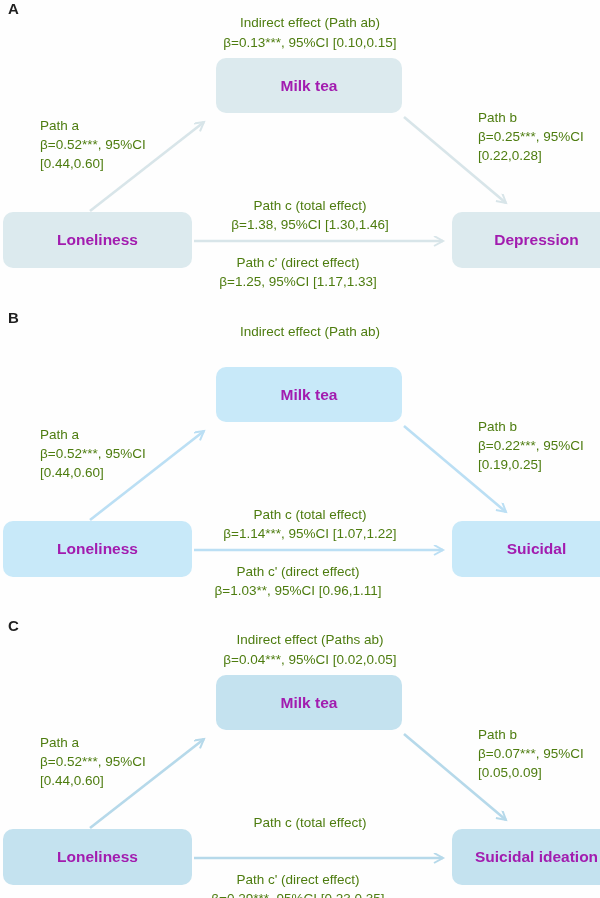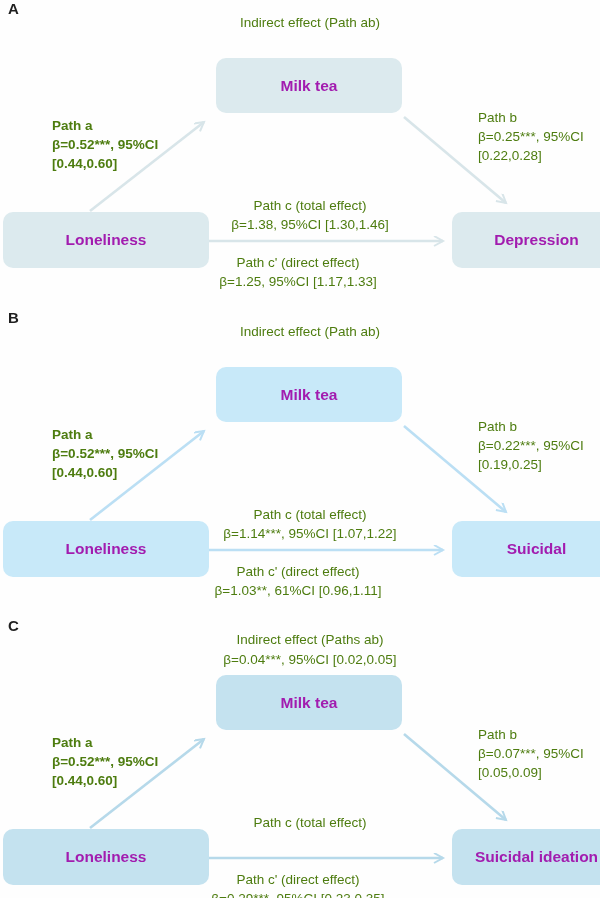--- a/index.html
+++ b/index.html
@@ -21,32 +21,32 @@
   .panel-letter{
     position:absolute;left:8px;top:0px;
     font-size:15px;font-weight:bold;color:#1f1f1f;letter-spacing:.5px;
   }
   .anno{
     position:absolute;font-size:13.5px;line-height:19px;color:#4d7c0f;
     white-space:nowrap;
   }
   .anno.center{text-align:center;white-space:normal;}
   .indirect{left:110px;top:13px;width:400px;line-height:20px;}
-  .path-a-label{left:52px;top:116px;font-weight:bold;}
+  .path-a-label{left:40px;top:116px;}
   .path-b-label{left:478px;top:108px;}
   .path-c-label{left:160px;top:196px;width:300px;}
   .path-cp-label{left:148px;top:253px;width:300px;}
 
   .node{
     position:absolute;background:var(--node,#dceaee);border-radius:10px;
     display:flex;align-items:center;justify-content:center;
     font-size:15.5px;font-weight:bold;color:#a21caf;
   }
   .mediator{left:216px;top:58px;width:186px;height:55px;}
-  .predictor{left:3px;top:212px;width:206px;height:56px;}
+  .predictor{left:3px;top:212px;width:189px;height:56px;}
   .outcome{left:452px;top:212px;width:169px;height:56px;}
 
   svg.arrows{position:absolute;left:0;top:0;color:var(--arrow,#d8e5e9);}
   svg.arrows line{stroke:currentColor;stroke-width:2.6;}
   svg.arrows .head{stroke:currentColor;fill:none;stroke-width:2;}
 </style>
 </head>
 <body>
 
 <div class="figure">
@@ -59,20 +59,21 @@
             <path class="head" d="M1,0 L10,5 L1,10"></path>
           </marker>
         </defs>
         <line x1="90" y1="211" x2="204" y2="122" marker-end="url(#head0)"></line>
         <line x1="404" y1="117" x2="506" y2="203" marker-end="url(#head0)"></line>
         <line x1="194" y1="241" x2="443" y2="241" marker-end="url(#head0)"></line>
       </svg>
       <div class="panel-letter">A</div>
       <div class="anno center indirect">
         <div>Indirect effect (Path ab)</div>
+        <div>β=0.13***, 95%CI [0.10,0.15]</div>
       </div>
       <div class="node mediator">Milk tea</div>
       <div class="anno path-a-label">
         <div>Path a</div>
         <div>β=0.52***, 95%CI</div>
         <div>[0.44,0.60]</div>
       </div>
       <div class="anno path-b-label">
         <div>Path b</div>
         <div>β=0.25***, 95%CI</div>
@@ -117,21 +118,21 @@
         <div>Path b</div>
         <div>β=0.22***, 95%CI</div>
         <div>[0.19,0.25]</div>
       </div>
       <div class="anno center path-c-label">
         <div>Path c (total effect)</div>
         <div>β=1.14***, 95%CI [1.07,1.22]</div>
       </div>
       <div class="anno center path-cp-label">
         <div>Path c' (direct effect)</div>
-        <div>β=1.03**, 61%CI [0.96,1.11]</div>
+        <div>β=1.03**, 95%CI [0.96,1.11]</div>
       </div>
       <div class="node predictor">Loneliness</div>
       <div class="node outcome">Suicidal</div>
     </div>
   </section>
 
   <section class="panel p-c" style="--node: #c4e2ef; --arrow: #b6d9ea;">
     <div class="inner">
       <svg class="arrows" width="600" height="299">
         <defs>

